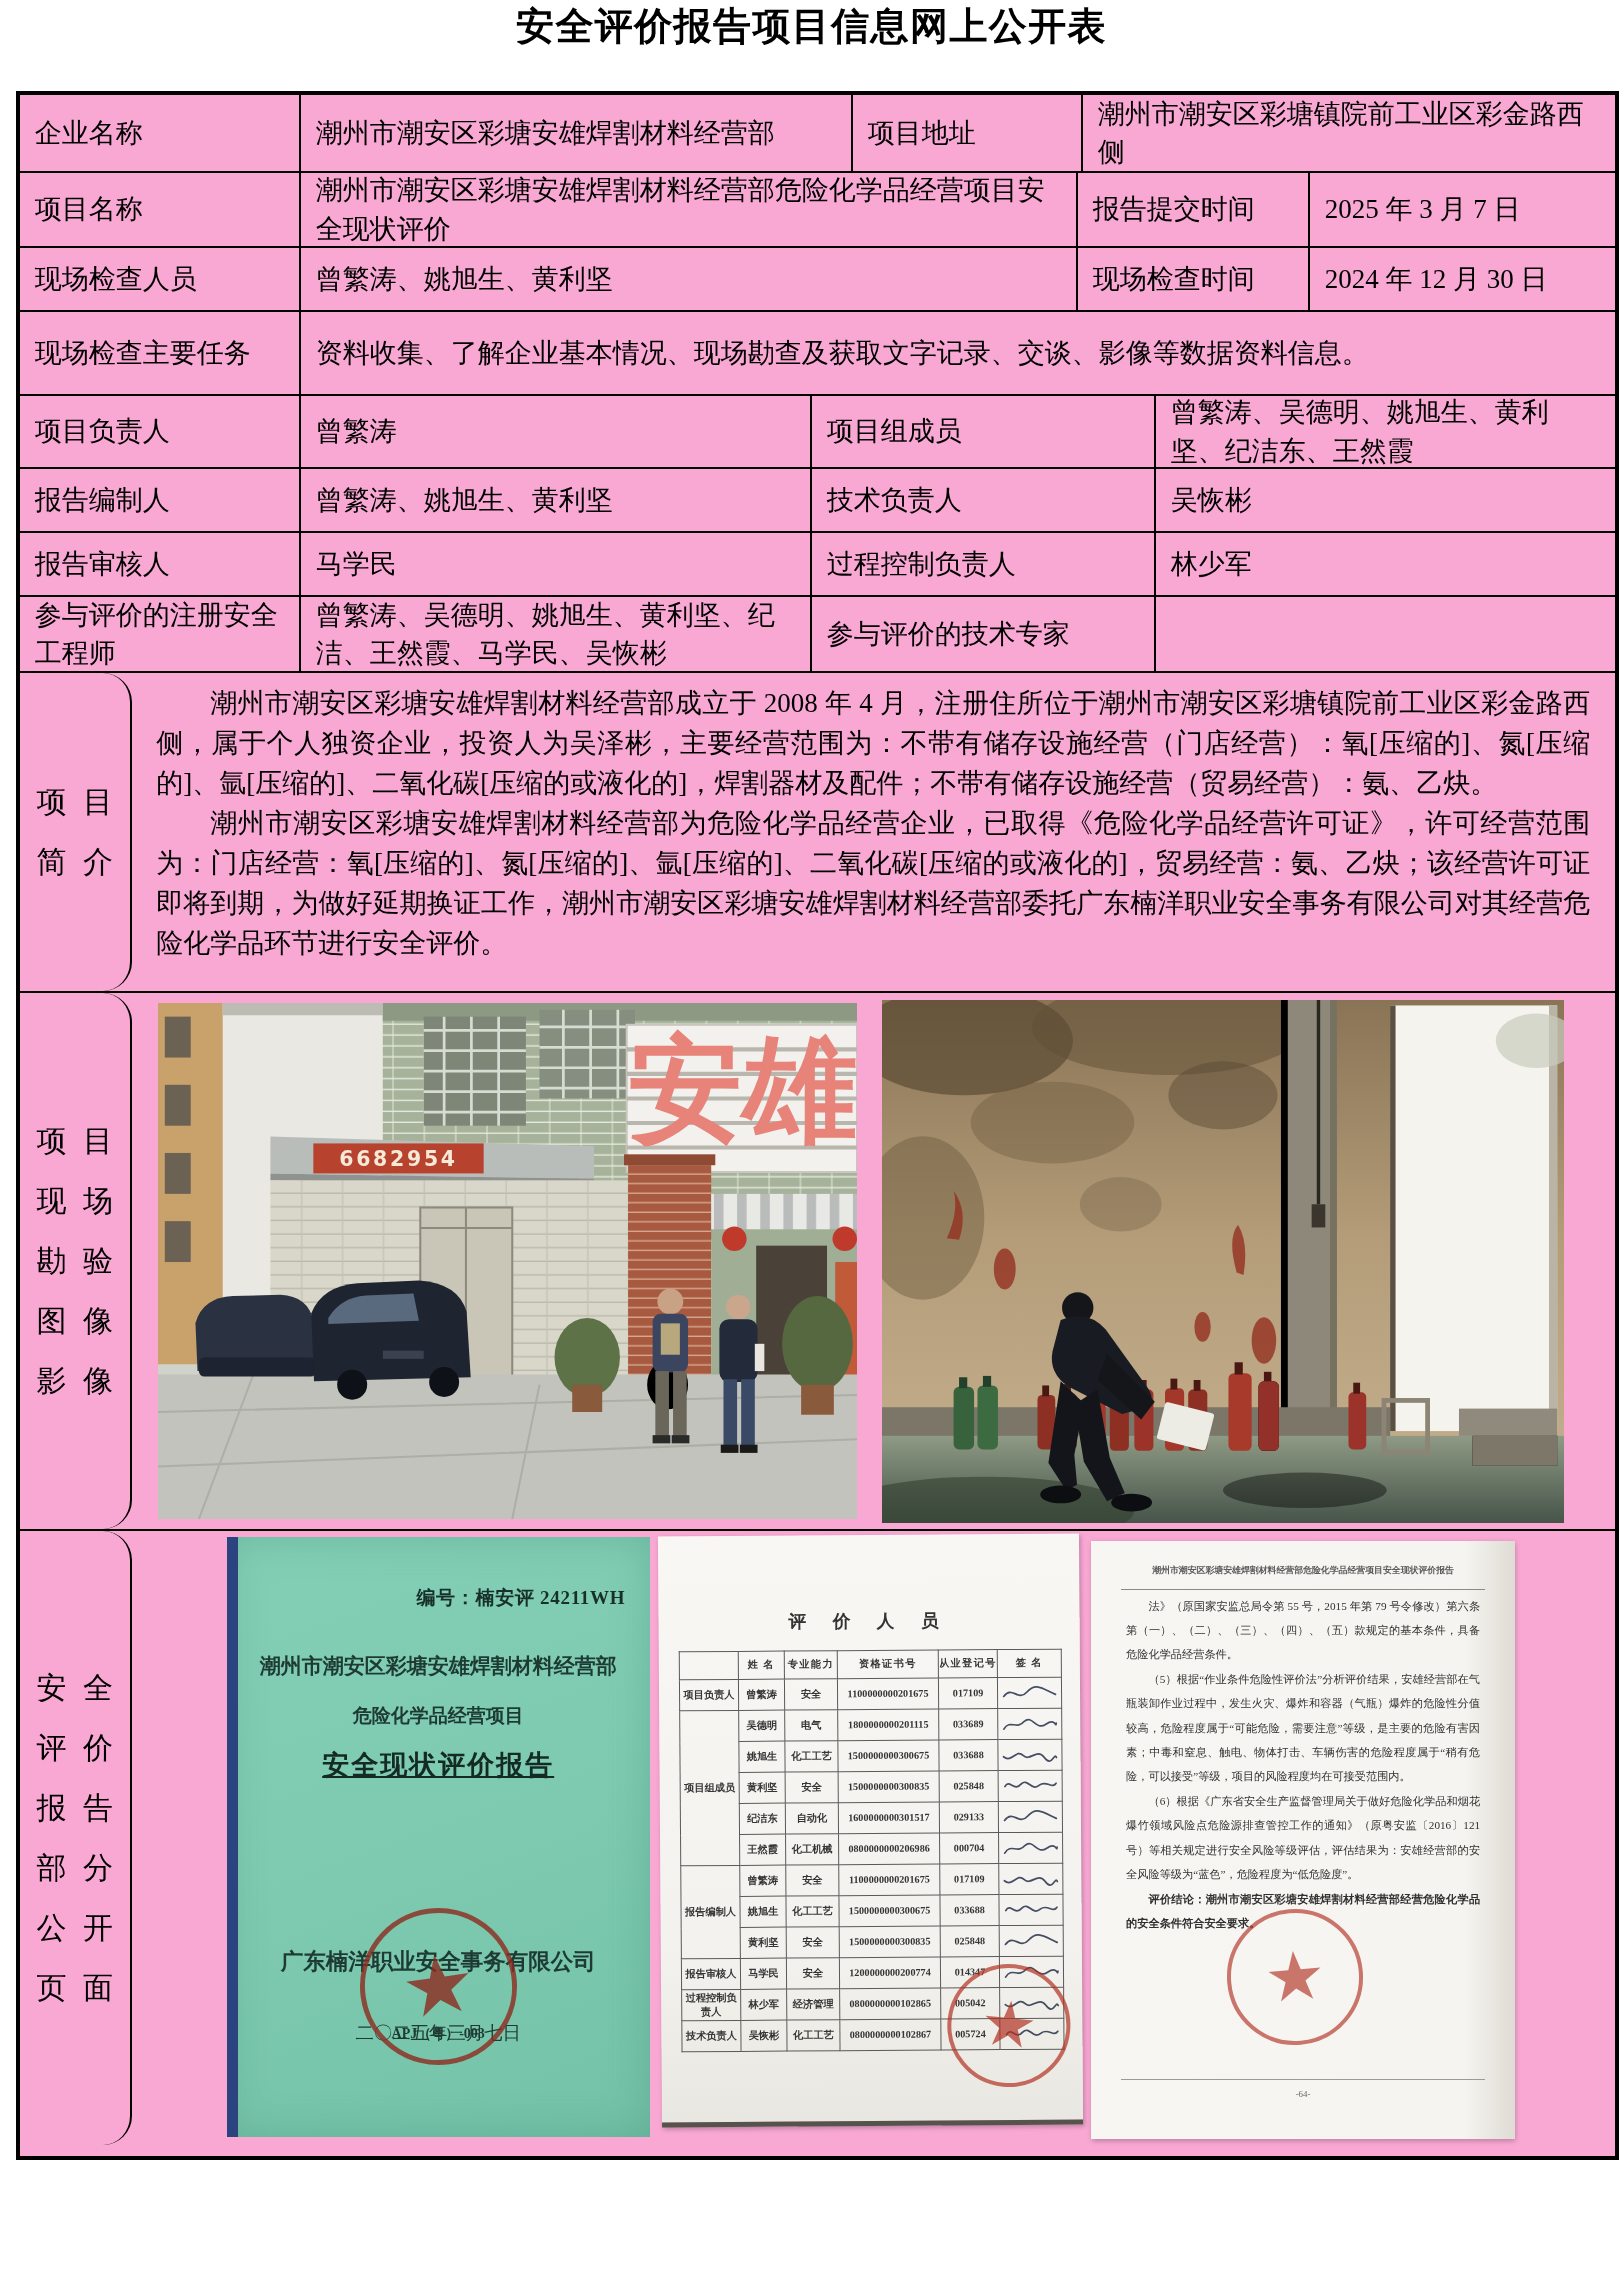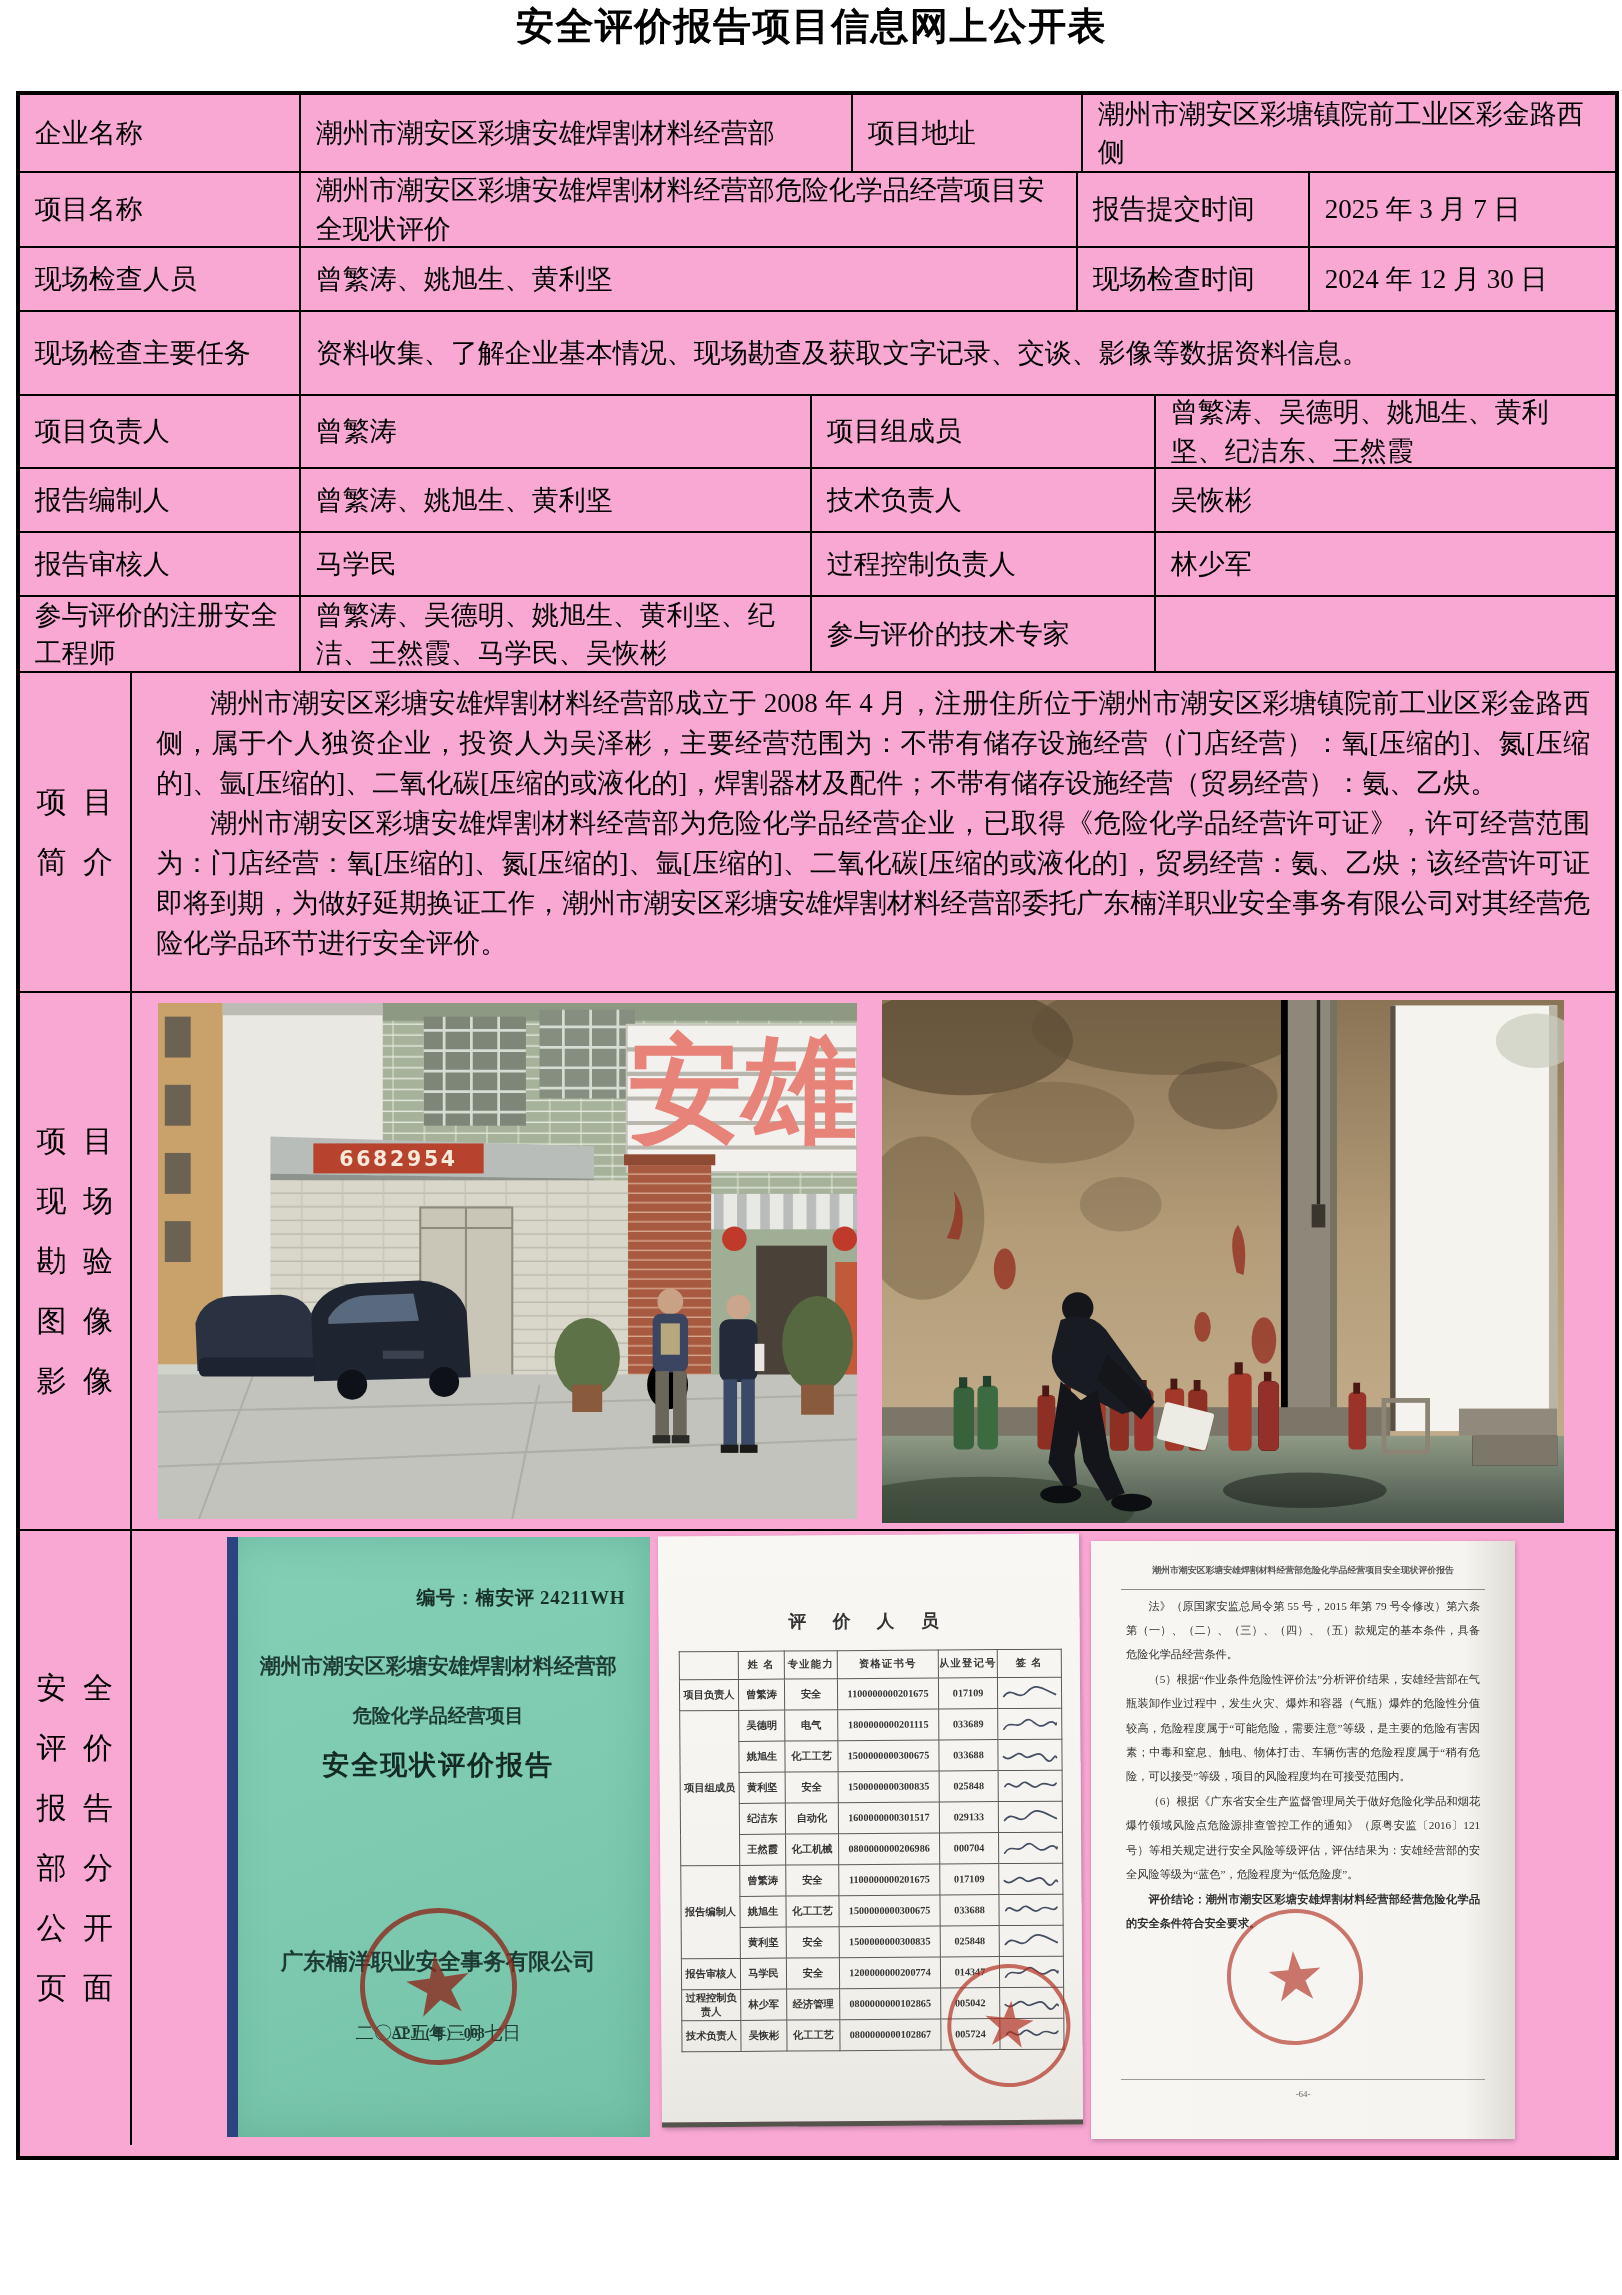--- a/index.html
+++ b/index.html
@@ -20,21 +20,21 @@
   .trow:last-child{border-bottom:none;}
   .h-r1{height:78px}.h-r2{height:75px}.h-r3{height:64px}.h-r4{height:84px}
   .h-r5{height:73px}.h-r6{height:64px}.h-r7{height:64px}.h-r8{height:76px}
   .h-r9{height:320px}.h-r10{height:538px}.h-r11{height:614px}
   .cell{
     border-right:2.7px solid #000;box-sizing:border-box;display:flex;align-items:center;
     padding:4.1px 15px;font-size:27px;line-height:1.42;
   }
   .cell:last-child{border-right:none;}
   .w-label{width:281px;flex:none;}
-  .w-label-narrow{width:112px;flex:none;padding:0;justify-content:center;}
+  .w-label-narrow{width:112px;flex:none;padding:0;justify-content:center;border-radius:29px;}
   .r1 .w-v1{width:552px;flex:none;} .r1 .w-l2{width:230px;flex:none;} .w-fill{flex:1;}
   .r23 .w-v1{width:777px;flex:none;} .r23 .w-l2{width:232px;flex:none;}
   .r58 .w-v1{width:511px;flex:none;} .r58 .w-l2{width:344px;flex:none;}
   .vlabel{display:flex;flex-direction:column;justify-content:center;align-items:center;width:100%;font-size:30px;line-height:60px;}
   .vlabel div{letter-spacing:0.55em;margin-right:-0.55em;white-space:nowrap;}
   .intro-cell{display:block;padding:9.5px 24.5px;font-size:27px;line-height:40px;text-align:justify;}
   .intro-cell p{margin:0;text-indent:2em;}
   
   .photo-cell{padding:0;align-items:center;}
   .photo-frame{flex:none;display:block;}
@@ -43,21 +43,21 @@
   .cover{
     position:relative;flex:none;margin-left:95px;margin-top:5.5px;width:423px;height:600px;
     background:linear-gradient(160deg,#83cfb6 0%,#7ecbb1 45%,#74c2a8 100%);
     box-shadow:inset 0 0 41px rgba(40,110,90,.25);
   }
   .cover .spine{position:absolute;left:0;top:0;width:11px;height:100%;background:#2b4480;}
   .cover .ctext{position:absolute;left:11px;width:401px;text-align:center;color:#1d3a33;font-weight:bold;}
   .cover .serial{position:absolute;top:48px;right:24.5px;font-size:19px;color:#173029;font-weight:bold;letter-spacing:0.7px;}
   .cover .c-company{top:115px;font-size:21px;}
   .cover .c-project{top:166px;font-size:19px;}
-  .cover .c-report{top:209px;font-size:27px;letter-spacing:2px;color:#142a24;}
+  .cover .c-report{top:209px;font-size:27px;letter-spacing:2px;color:#142a24;text-decoration:underline;}
   .cover .c-org{top:409px;font-size:22.5px;}
   .cover .c-apj{top:472px;font-size:14px;margin-top:15px;}
   .cover .c-date{top:483px;font-size:18.4px;font-weight:normal;color:#1d3a33;}
   .stamp{
     position:absolute;border-radius:50%;box-sizing:border-box;
     display:flex;align-items:center;justify-content:center;
   }
   .stamp .star{line-height:1;}
   .scan{
     position:relative;flex:none;background:linear-gradient(180deg,#f8f7f4 0%,#f3f2ee 70%,#e9e7e1 100%);

